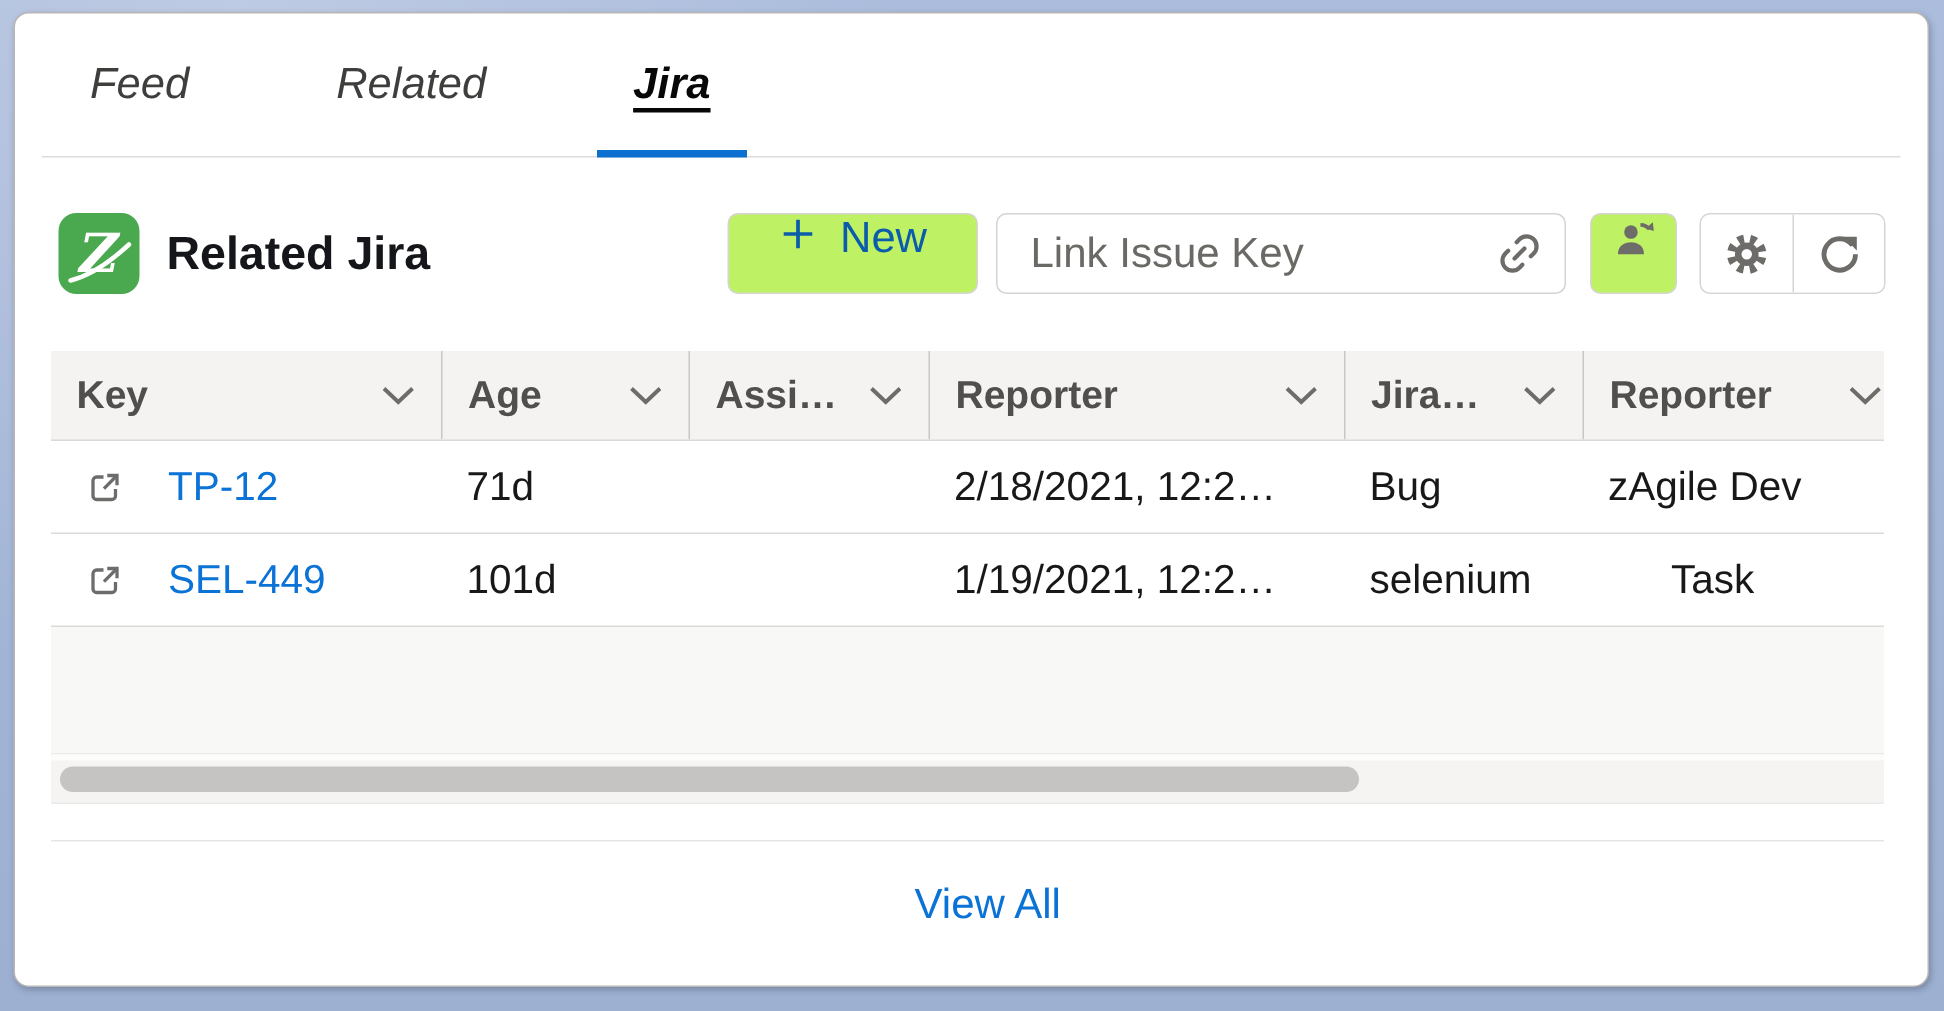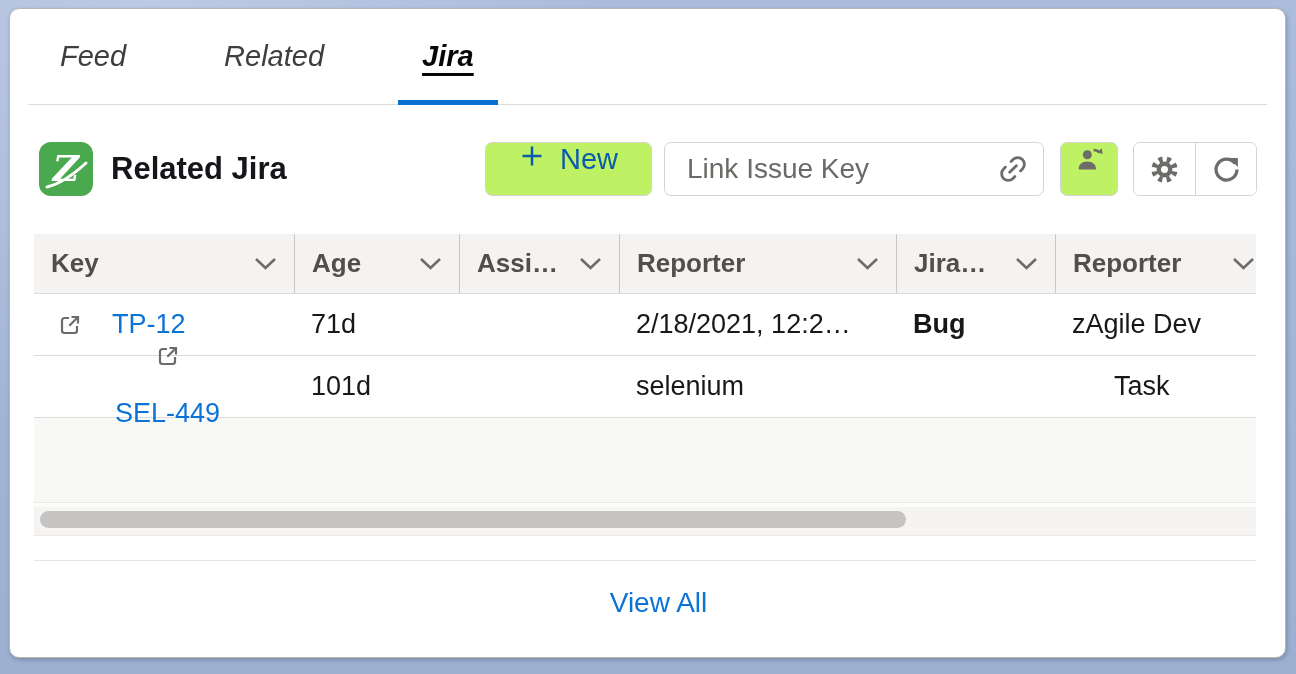--- a/index.html
+++ b/index.html
@@ -215,36 +215,37 @@
                 <path d="M11 5H6.4A2.4 2.4 0 0 0 4 7.4v10.2A2.4 2.4 0 0 0 6.4 20h10.2a2.4 2.4 0 0 0 2.4-2.4V13"></path>
                 <path d="M13.5 4H20v6.5"></path>
                 <path d="M20 4l-8.7 8.7"></path>
               </svg>
             </span>
             <a class="issue-link">TP-12</a>
           </div>
           <div class="td" style="width: 165px;">71d</div>
           <div class="td" style="width: 160px;"></div>
           <div class="td" style="width: 277px;">2/18/2021, 12:2…</div>
-          <div class="td" style="width: 159px; font-weight: bold;">Bug</div>
+          <div class="td" style="width: 159px;">Bug</div>
           <div class="td" style="flex: 1 1 auto; min-width: 0px;">zAgile Dev</div>
         </div>
         <div class="tr">
-          <div class="td key" style="width: 260px; flex-direction: column;">
+          <div class="td key" style="width: 260px;">
             <span class="ext">
               <svg width="24" height="24" viewBox="0 0 24 24" fill="none" stroke="currentColor" stroke-width="2.2">
                 <path d="M11 5H6.4A2.4 2.4 0 0 0 4 7.4v10.2A2.4 2.4 0 0 0 6.4 20h10.2a2.4 2.4 0 0 0 2.4-2.4V13"></path>
                 <path d="M13.5 4H20v6.5"></path>
                 <path d="M20 4l-8.7 8.7"></path>
               </svg>
             </span>
             <a class="issue-link">SEL-449</a>
           </div>
           <div class="td" style="width: 165px;">101d</div>
           <div class="td" style="width: 160px;"></div>
+          <div class="td" style="width: 277px;">1/19/2021, 12:2…</div>
           <div class="td" style="flex: 1 1 auto; min-width: 0px;">selenium</div>
           <div class="td" style="width: 159px;">Task</div>
         </div>
       </div>
     <div class="empty-rows"></div>
     <div class="scroll-track">
       <div class="thumb"></div>
     </div>
   </div>
 

